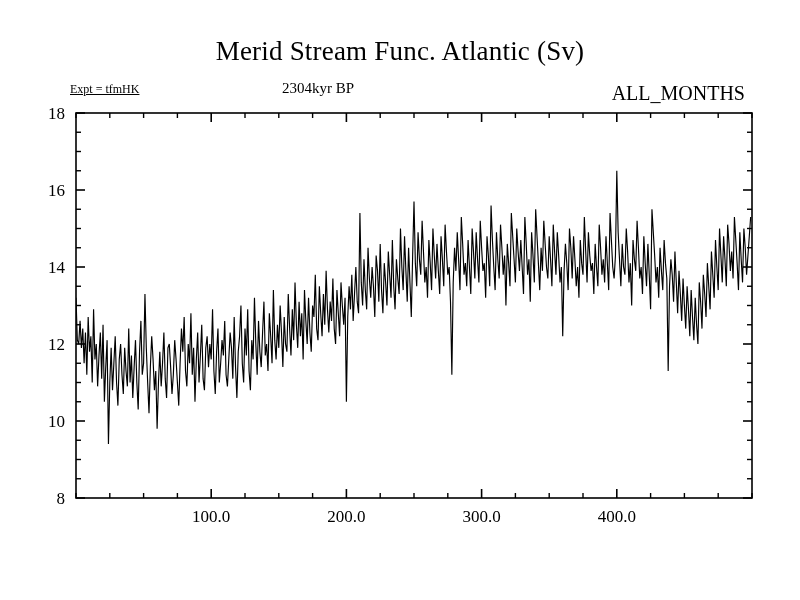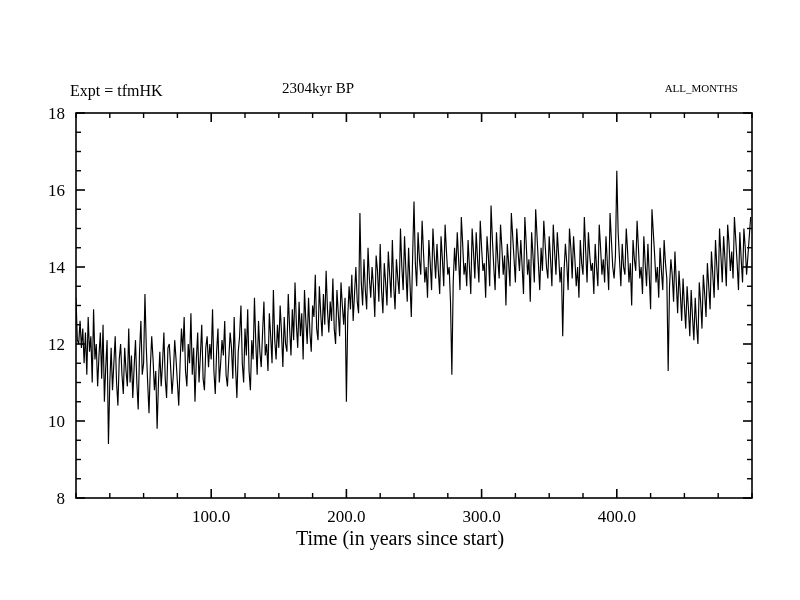--- a/index.html
+++ b/index.html
@@ -26,33 +26,34 @@
   #title {
     left: 0; top: 36px;
     width: 800px;
     text-align: center;
     font-size: 27px;
     letter-spacing: 0.2px;
     white-space: nowrap;
   }
   #subtitle-left {
     left: 70px; top: 82px;
-    font-size: 16px;
-    white-space: nowrap;
+    font-size: 12px;
+    white-space: nowrap;
+    text-decoration: underline;
   }
   #subtitle-center {
     left: 0; top: 80px;
     width: 636px;
     text-align: center;
     font-size: 15px;
     white-space: nowrap;
   }
   #subtitle-right {
-    right: 62px; top: 82px;
-    font-size: 11px;
+    right: 55px; top: 82px;
+    font-size: 20px;
     white-space: nowrap;
     margin-left: 16px;
   }
   #xlabel {
     left: 0; top: 527px;
     width: 800px;
     text-align: center;
     font-size: 20px;
     white-space: nowrap;
   }
@@ -73,20 +74,21 @@
     text-anchor: middle;
     font-family: "Liberation Serif", "DejaVu Serif", serif;
     fill: #000;
   }
 </style>
 </head>
 <body>
 
 <div id="stage">
 
+  <div class="abs" id="title">Merid Stream Func. Atlantic (Sv)</div>
 
   <div class="abs" id="subtitle-left">Expt = tfmHK</div>
 
   <div class="abs" id="subtitle-center">2304kyr BP</div>
 
   <div class="abs" id="subtitle-right">ALL_MONTHS</div>
 
   <svg id="plot-svg" class="abs" viewBox="0 0 800 600">
       <defs>
         <clipPath id="plotclip">
@@ -190,15 +192,14 @@
         <text x="65" y="196" class="tick-label-y">16</text>
         <text x="65" y="119" class="tick-label-y">18</text>
         <text x="211.20000000000002" y="522" class="tick-label-x">100.0</text>
         <text x="346.40000000000003" y="522" class="tick-label-x">200.0</text>
         <text x="481.59999999999997" y="522" class="tick-label-x">300.0</text>
         <text x="616.8000000000001" y="522" class="tick-label-x">400.0</text>
       </g>
     <path id="data-line" fill="none" stroke="#000000" stroke-width="1.15" stroke-linejoin="miter" stroke-linecap="butt" d="M76.00 297.80 L77.35 340.15 L78.70 344.00 L80.06 320.90 L81.41 347.85 L82.76 328.60 L84.11 363.25 L85.46 332.45 L86.82 374.80 L88.17 317.05 L89.52 351.70 L90.87 336.30 L92.22 382.50 L93.58 309.35 L94.93 359.40 L96.28 344.00 L97.63 386.35 L98.98 355.55 L100.34 332.45 L101.69 378.65 L103.04 324.75 L104.39 401.75 L105.74 367.10 L107.10 340.15 L108.45 444.10 L109.80 382.50 L111.15 347.85 L112.50 390.20 L113.86 363.25 L115.21 336.30 L116.56 382.50 L117.91 405.60 L119.26 359.40 L120.62 344.00 L121.97 374.80 L123.32 394.05 L124.67 347.85 L126.02 370.95 L127.38 386.35 L128.73 328.60 L130.08 382.50 L131.43 355.55 L132.78 397.90 L134.14 367.10 L135.49 340.15 L136.84 382.50 L138.19 409.45 L139.54 351.70 L140.90 320.90 L142.25 374.80 L143.60 363.25 L144.95 293.95 L146.30 347.85 L147.66 382.50 L149.01 413.30 L150.36 367.10 L151.71 336.30 L153.06 359.40 L154.42 390.20 L155.77 370.95 L157.12 428.70 L158.47 382.50 L159.82 351.70 L161.18 386.35 L162.53 363.25 L163.88 332.45 L165.23 378.65 L166.58 397.90 L167.94 347.85 L169.29 344.00 L170.64 367.10 L171.99 394.05 L173.34 374.80 L174.70 340.15 L176.05 359.40 L177.40 382.50 L178.75 405.60 L180.10 363.25 L181.46 328.60 L182.81 351.70 L184.16 317.05 L185.51 370.95 L186.86 386.35 L188.22 344.00 L189.57 363.25 L190.92 313.20 L192.27 374.80 L193.62 347.85 L194.98 401.75 L196.33 359.40 L197.68 332.45 L199.03 382.50 L200.38 355.55 L201.74 324.75 L203.09 378.65 L204.44 390.20 L205.79 347.85 L207.14 336.30 L208.50 367.10 L209.85 344.00 L211.20 359.40 L212.55 309.35 L213.90 370.95 L215.26 394.05 L216.61 351.70 L217.96 328.60 L219.31 382.50 L220.66 363.25 L222.02 340.15 L223.37 355.55 L224.72 320.90 L226.07 374.80 L227.42 386.35 L228.78 359.40 L230.13 332.45 L231.48 347.85 L232.83 378.65 L234.18 317.05 L235.54 367.10 L236.89 397.90 L238.24 351.70 L239.59 336.30 L240.94 305.50 L242.30 363.25 L243.65 382.50 L245.00 328.60 L246.35 355.55 L247.70 309.35 L249.06 370.95 L250.41 390.20 L251.76 340.15 L253.11 359.40 L254.46 297.80 L255.82 344.00 L257.17 374.80 L258.52 320.90 L259.87 351.70 L261.22 367.10 L262.58 332.45 L263.93 301.65 L265.28 355.55 L266.63 344.00 L267.98 370.95 L269.34 313.20 L270.69 336.30 L272.04 363.25 L273.39 290.10 L274.74 340.15 L276.10 359.40 L277.45 324.75 L278.80 347.85 L280.15 305.50 L281.50 332.45 L282.86 367.10 L284.21 317.05 L285.56 344.00 L286.91 351.70 L288.26 293.95 L289.62 328.60 L290.97 355.55 L292.32 309.35 L293.67 340.15 L295.02 282.40 L296.38 324.75 L297.73 347.85 L299.08 301.65 L300.43 336.30 L301.78 313.20 L303.14 359.40 L304.49 290.10 L305.84 320.90 L307.19 344.00 L308.54 297.80 L309.90 332.45 L311.25 351.70 L312.60 305.50 L313.95 317.05 L315.30 274.70 L316.66 328.60 L318.01 340.15 L319.36 286.25 L320.71 313.20 L322.06 336.30 L323.42 293.95 L324.77 324.75 L326.12 270.85 L327.47 309.35 L328.82 332.45 L330.18 301.65 L331.53 320.90 L332.88 278.55 L334.23 328.60 L335.58 344.00 L336.94 290.10 L338.29 313.20 L339.64 336.30 L340.99 282.40 L342.34 305.50 L343.70 324.75 L345.05 297.80 L346.40 401.75 L347.75 317.05 L349.10 286.25 L350.46 309.35 L351.81 274.70 L353.16 320.90 L354.51 293.95 L355.86 267.00 L357.22 301.65 L358.57 313.20 L359.92 213.10 L361.27 282.40 L362.62 305.50 L363.98 259.30 L365.33 290.10 L366.68 309.35 L368.03 247.75 L369.38 278.55 L370.74 297.80 L372.09 267.00 L373.44 286.25 L374.79 317.05 L376.14 255.45 L377.50 270.85 L378.85 301.65 L380.20 243.90 L381.55 290.10 L382.90 313.20 L384.26 263.15 L385.61 282.40 L386.96 305.50 L388.31 251.60 L389.66 274.70 L391.02 297.80 L392.37 240.05 L393.72 286.25 L395.07 309.35 L396.42 259.30 L397.78 278.55 L399.13 293.95 L400.48 228.50 L401.83 267.00 L403.18 290.10 L404.54 236.20 L405.89 270.85 L407.24 301.65 L408.59 247.75 L409.94 282.40 L411.30 317.05 L412.65 255.45 L414.00 201.55 L415.35 263.15 L416.70 286.25 L418.06 232.35 L419.41 259.30 L420.76 274.70 L422.11 220.80 L423.46 251.60 L424.82 282.40 L426.17 267.00 L427.52 297.80 L428.87 240.05 L430.22 263.15 L431.58 290.10 L432.93 228.50 L434.28 255.45 L435.63 278.55 L436.98 243.90 L438.34 270.85 L439.69 293.95 L441.04 236.20 L442.39 259.30 L443.74 286.25 L445.10 224.65 L446.45 251.60 L447.80 274.70 L449.15 267.00 L450.50 301.65 L451.86 374.80 L453.21 282.40 L454.56 247.75 L455.91 270.85 L457.26 232.35 L458.62 259.30 L459.97 290.10 L461.32 216.95 L462.67 243.90 L464.02 274.70 L465.38 263.15 L466.73 286.25 L468.08 240.05 L469.43 267.00 L470.78 293.95 L472.14 228.50 L473.49 251.60 L474.84 278.55 L476.19 232.35 L477.54 259.30 L478.90 282.40 L480.25 220.80 L481.60 247.75 L482.95 270.85 L484.30 263.15 L485.66 297.80 L487.01 236.20 L488.36 255.45 L489.71 286.25 L491.06 205.40 L492.42 240.05 L493.77 267.00 L495.12 290.10 L496.47 232.35 L497.82 259.30 L499.18 278.55 L500.53 224.65 L501.88 247.75 L503.23 274.70 L504.58 255.45 L505.94 305.50 L507.29 243.90 L508.64 263.15 L509.99 286.25 L511.34 213.10 L512.70 236.20 L514.05 259.30 L515.40 282.40 L516.75 228.50 L518.10 251.60 L519.46 270.85 L520.81 240.05 L522.16 267.00 L523.51 293.95 L524.86 216.95 L526.22 243.90 L527.57 274.70 L528.92 259.30 L530.27 301.65 L531.62 232.35 L532.98 255.45 L534.33 282.40 L535.68 209.25 L537.03 236.20 L538.38 263.15 L539.74 290.10 L541.09 247.75 L542.44 270.85 L543.79 220.80 L545.14 243.90 L546.50 267.00 L547.85 278.55 L549.20 236.20 L550.55 259.30 L551.90 286.25 L553.26 224.65 L554.61 251.60 L555.96 274.70 L557.31 232.35 L558.66 255.45 L560.02 282.40 L561.37 267.00 L562.72 336.30 L564.07 270.85 L565.42 243.90 L566.78 263.15 L568.13 290.10 L569.48 228.50 L570.83 247.75 L572.18 278.55 L573.54 236.20 L574.89 259.30 L576.24 286.25 L577.59 267.00 L578.94 297.80 L580.30 240.05 L581.65 263.15 L583.00 274.70 L584.35 216.95 L585.70 251.60 L587.06 282.40 L588.41 232.35 L589.76 255.45 L591.11 270.85 L592.46 263.15 L593.82 293.95 L595.17 243.90 L596.52 267.00 L597.87 286.25 L599.22 224.65 L600.58 247.75 L601.93 274.70 L603.28 259.30 L604.63 282.40 L605.98 236.20 L607.34 263.15 L608.69 290.10 L610.04 213.10 L611.39 240.05 L612.74 267.00 L614.10 278.55 L615.45 255.45 L616.80 170.75 L618.15 232.35 L619.50 259.30 L620.86 286.25 L622.21 243.90 L623.56 267.00 L624.91 274.70 L626.26 228.50 L627.62 251.60 L628.97 282.40 L630.32 263.15 L631.67 305.50 L633.02 240.05 L634.38 259.30 L635.73 270.85 L637.08 220.80 L638.43 247.75 L639.78 278.55 L641.14 267.00 L642.49 293.95 L643.84 236.20 L645.19 263.15 L646.54 286.25 L647.90 243.90 L649.25 274.70 L650.60 309.35 L651.95 209.25 L653.30 232.35 L654.66 255.45 L656.01 282.40 L657.36 267.00 L658.71 297.80 L660.06 247.75 L661.42 270.85 L662.77 290.10 L664.12 240.05 L665.47 263.15 L666.82 278.55 L668.18 370.95 L669.53 286.25 L670.88 259.30 L672.23 274.70 L673.58 301.65 L674.94 251.60 L676.29 282.40 L677.64 313.20 L678.99 270.85 L680.34 293.95 L681.70 320.90 L683.05 278.55 L684.40 305.50 L685.75 328.60 L687.10 286.25 L688.46 309.35 L689.81 336.30 L691.16 290.10 L692.51 317.05 L693.86 340.15 L695.22 297.80 L696.57 324.75 L697.92 344.00 L699.27 282.40 L700.62 301.65 L701.98 328.60 L703.33 274.70 L704.68 293.95 L706.03 317.05 L707.38 263.15 L708.74 286.25 L710.09 309.35 L711.44 251.60 L712.79 274.70 L714.14 297.80 L715.50 240.05 L716.85 267.00 L718.20 290.10 L719.55 228.50 L720.90 255.45 L722.26 282.40 L723.61 236.20 L724.96 259.30 L726.31 286.25 L727.66 224.65 L729.02 243.90 L730.37 270.85 L731.72 251.60 L733.07 278.55 L734.42 216.95 L735.78 240.05 L737.13 263.15 L738.48 290.10 L739.83 232.35 L741.18 259.30 L742.54 282.40 L743.89 228.50 L745.24 247.75 L746.59 274.70 L747.94 255.45 L749.30 236.20 L750.65 216.95" clip-path="url(#plotclip)"></path>
   </svg>
 
-  <div class="abs" id="xlabel">Time (in years since start)</div>
 
 </div>
 
 </body></html>

